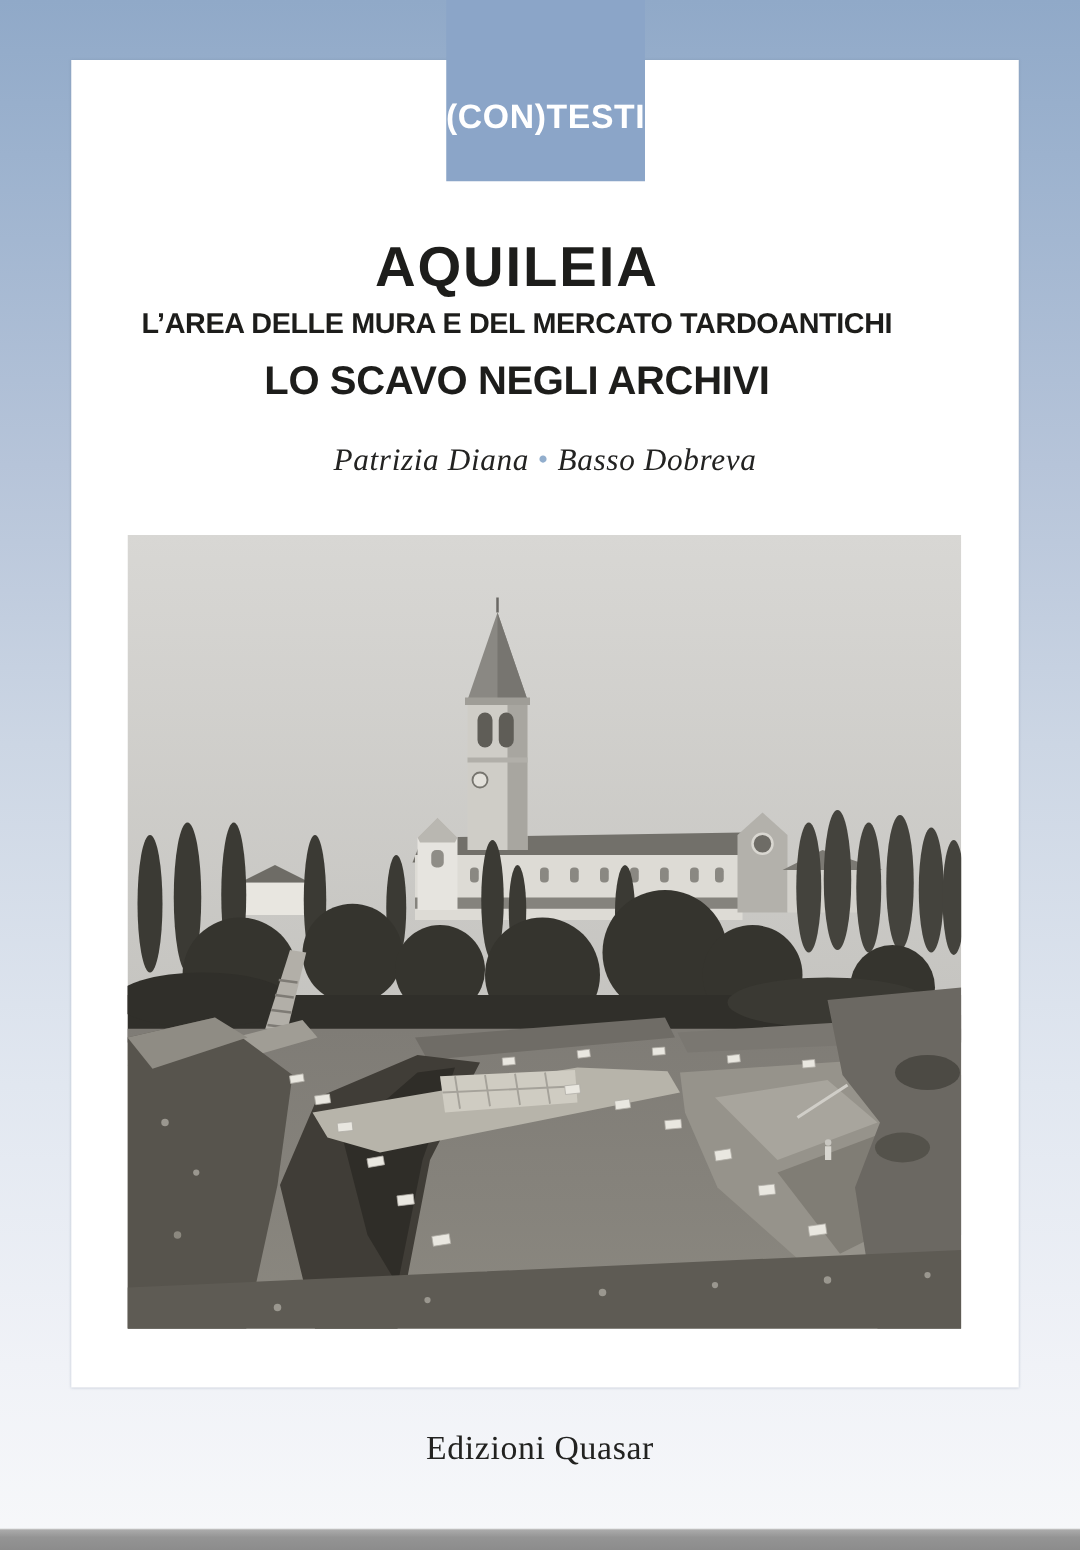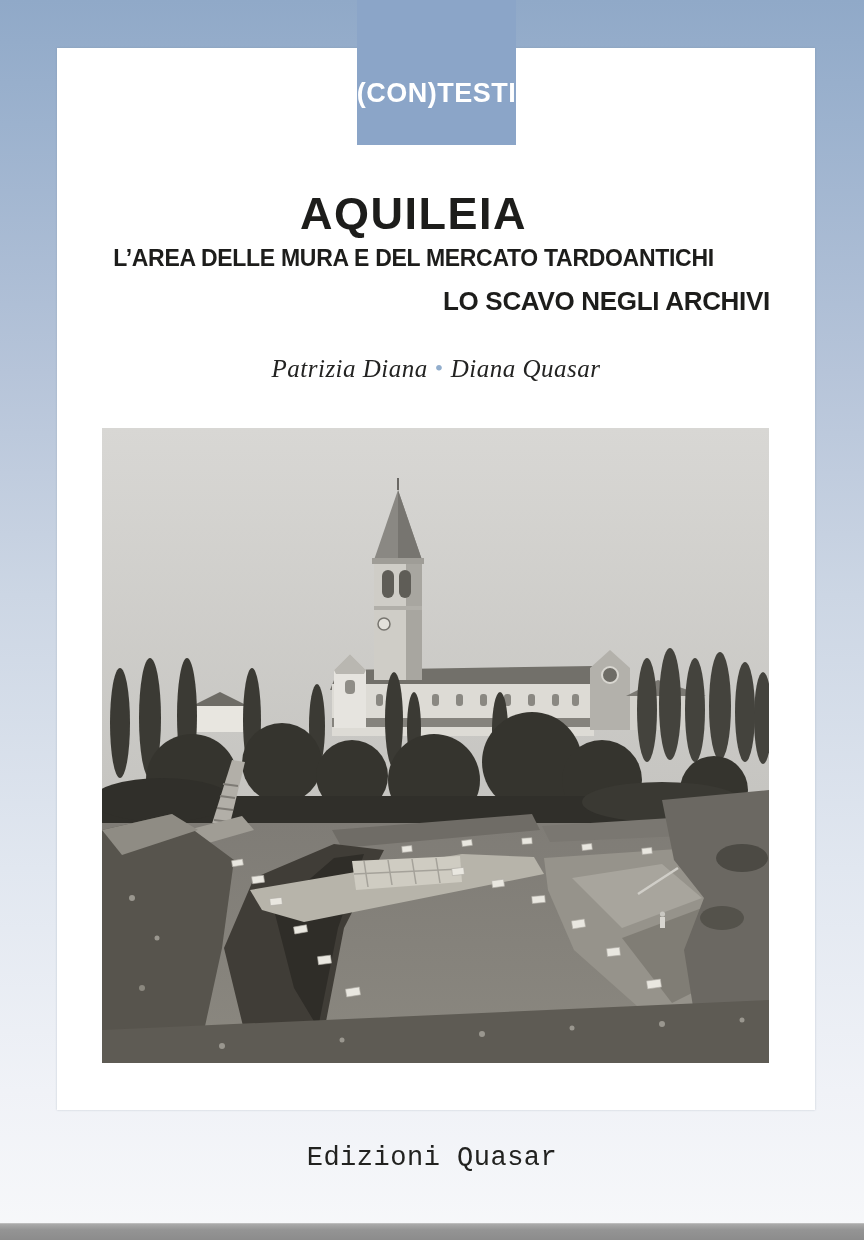--- a/index.html
+++ b/index.html
@@ -24,37 +24,37 @@
     background:#8ba5c8;
     display:flex;align-items:flex-end;justify-content:center;
   }
   .series-label{
     color:#ffffff;font-weight:700;font-size:27px;letter-spacing:.5px;
     margin-bottom:36px;white-space:nowrap;
   }
   .title-block{position:absolute;left:57px;width:713px;text-align:center;color:#1d1d1b;}
   .main-title{top:188px;font-size:45px;font-weight:700;letter-spacing:1.5px;}
   .subtitle-1{top:245px;font-size:23px;font-weight:700;letter-spacing:-0.3px;}
-  .subtitle-2{top:286px;font-size:26px;font-weight:700;letter-spacing:-0.3px;text-align:right;}
+  .subtitle-2{top:286px;font-size:32px;font-weight:700;letter-spacing:-0.3px;}
   .authors-line{
     position:absolute;left:57px;top:355px;width:758px;text-align:center;
     font-family:"Liberation Serif",serif;font-style:italic;
     font-size:25px;color:#232322;letter-spacing:.5px;
   }
   .authors-line .dot{
     color:#92aecd;font-style:normal;font-size:24px;padding:0 7px;
     position:relative;top:-1px;
   }
   .cover-photo{
     position:absolute;left:102px;top:428px;width:667px;height:635px;
     display:block;
   }
   .publisher-line{
     position:absolute;left:0;top:1143px;width:864px;text-align:center;
-    font-family:Liberation Mono, monospace;font-size:27px;color:#222220;
+    font-family:Liberation Serif, serif;font-size:27px;color:#222220;
     letter-spacing:.5px;
   }
   .bottom-bar{
     position:absolute;left:0;top:1223px;width:864px;height:17px;
     background:linear-gradient(180deg,#aaaaaa 0%,#949494 35%,#8b8b8b 100%);
     border-top:1px solid #bdbdbd;
   }
 </style>
 </head>
 <body>
@@ -65,21 +65,21 @@
 
   <div class="series-box">
     <div class="series-label">(CON)TESTI</div>
   </div>
 
   <div class="title-block main-title">AQUILEIA</div>
   <div class="title-block subtitle-1">L’AREA DELLE MURA E DEL MERCATO TARDOANTICHI</div>
   <div class="title-block subtitle-2">LO SCAVO NEGLI ARCHIVI</div>
 
   <div class="authors-line">
-    <span>Patrizia Diana</span><span class="dot">•</span><span>Diana Quasar</span>
+    <span>Patrizia Diana</span><span class="dot">•</span><span>Basso Dobreva</span>
   </div>
 
   <svg class="cover-photo" viewBox="0 0 667 635" preserveAspectRatio="none" xmlns="http://www.w3.org/2000/svg">
     <defs>
       <linearGradient id="sky" x1="0" y1="0" x2="0" y2="1">
         <stop offset="0" stop-color="#d8d7d4"></stop>
         <stop offset="1" stop-color="#c3c2be"></stop>
       </linearGradient>
       <linearGradient id="field" x1="0" y1="0" x2="0" y2="1">
         <stop offset="0" stop-color="#7f7c76"></stop>

